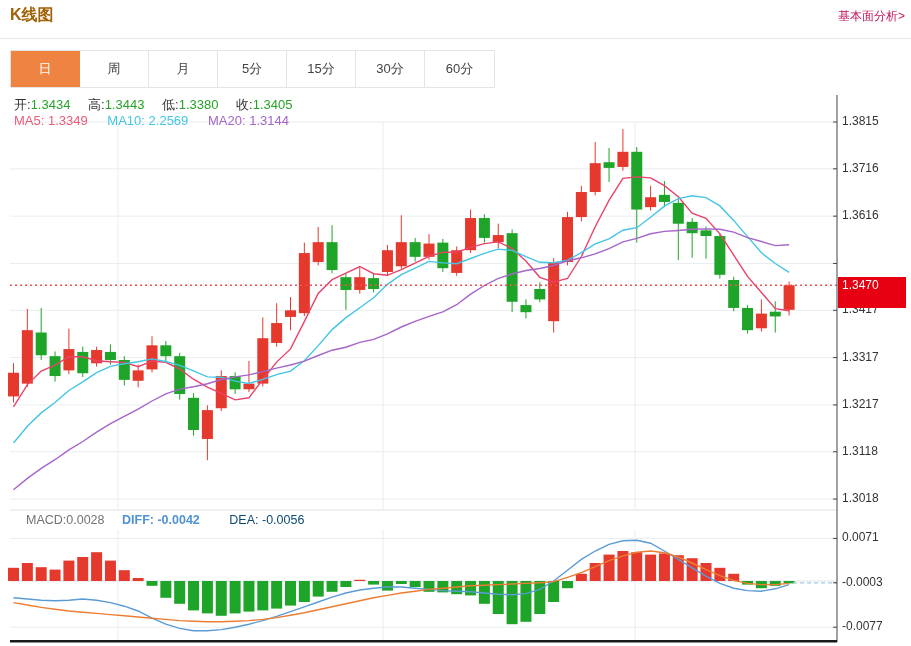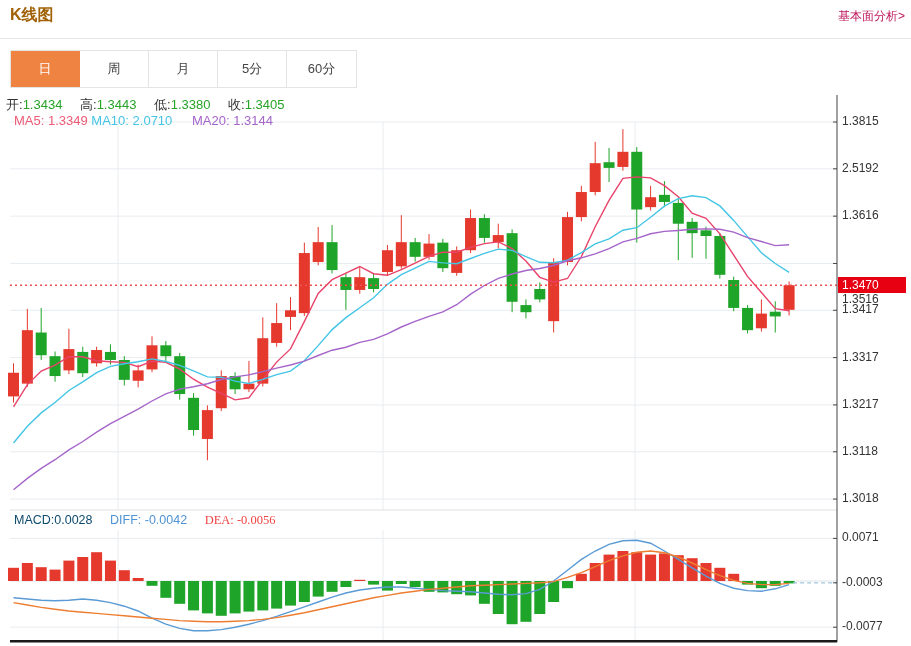--- a/index.html
+++ b/index.html
@@ -6,62 +6,64 @@
   .page{position:relative;width:911px;height:646px;background:#fff;overflow:hidden;
         font-family:"Liberation Sans","DejaVu Sans",sans-serif;}
   .page-title{position:absolute;left:10px;top:5px;font-size:16px;font-weight:bold;color:#a16207;}
   .fund-link{position:absolute;right:6px;top:8px;font-size:12px;color:#be185d;cursor:pointer;text-decoration:none;}
   .title-divider{position:absolute;left:0;top:38px;width:911px;height:1px;background:#e8e8e8;}
   .tabbar{position:absolute;left:10px;top:50px;height:38px;display:flex;border:1px solid #e4e4e4;box-sizing:border-box;}
   .tab{width:69px;height:36px;line-height:36px;text-align:center;font-size:13px;color:#444;
        background:#fff;border-right:1px solid #e4e4e4;cursor:pointer;box-sizing:border-box;}
   .tab:last-child{border-right:none;}
   .tab.active{background:#ef8341;color:#fff;border-right-color:#ef8341;}
-  .quote-row{position:absolute;left:6px;top:96px;font-size:13px;white-space:nowrap;z-index:5;}
+  .quote-row{position:absolute;left:14px;top:96px;font-size:13px;white-space:nowrap;z-index:5;}
   .quote-row .lab{color:#333;}
   .quote-row .val{color:#27a327;margin-right:14px;}
   .ma-row{position:absolute;left:14px;top:113px;font-size:13px;white-space:nowrap;z-index:5;}
-  .ma5{color:#ec5a76;}
+  .ma5{color:#ec5a76;margin-right:16px;}
   .ma10{color:#45c5e5;margin-right:16px;}
   .ma20{color:#a565c9;margin-top:29px;}
   .macd-row{position:absolute;left:14px;top:513px;font-size:12.5px;white-space:nowrap;z-index:5;}
-  .macd-v{color:#0c4a6e;margin-right:14px;}
-  .diff-v{color:#4f93d4;margin-right:14px;}
-  .dea-v{color:#ef4444;font-family:Liberation Serif, serif;}
+  .macd-v{color:#737373;margin-right:14px;margin-left:12px;}
+  .diff-v{color:#4f93d4;margin-right:26px;font-weight:bold;}
+  .dea-v{color:#0c4a6e;}
   .axis-label{position:absolute;left:842px;font-size:12px;color:#333;z-index:4;}
-  .price-badge{position:absolute;left:838px;top:277px;width:68px;height:16px;background:#e60012;
+  .price-badge{position:absolute;left:838px;top:277px;width:68px;height:31px;background:#e60012;
                color:#fff;font-size:12px;line-height:16px;padding-left:4px;box-sizing:border-box;z-index:6;}
   svg.chart{position:absolute;left:0;top:0;z-index:1;}
 </style>
 </head>
 <body>
 
 <div class="page">
   <div class="page-title">K线图</div>
   <a class="fund-link">基本面分析&gt;</a>
   <div class="title-divider"></div>
 
   <div class="tabbar" id="tabbar">
       <div class="tab active">日</div>
       <div class="tab">周</div>
       <div class="tab">月</div>
       <div class="tab">5分</div>
+      <div class="tab">15分</div>
+      <div class="tab">30分</div>
       <div class="tab">60分</div>
     </div>
 
   <div class="quote-row">
     <span class="lab">开:</span><span class="val">1.3434</span>
     <span class="lab">高:</span><span class="val">1.3443</span>
     <span class="lab">低:</span><span class="val">1.3380</span>
     <span class="lab">收:</span><span class="val">1.3405</span>
   </div>
 
   <div class="ma-row">
     <span class="ma5"><span>MA5:</span> <span>1.3349</span></span>
-    <span class="ma10"><span>MA10:</span> <span>2.0710</span></span>
+    <span class="ma10"><span>MA10:</span> <span>2.2569</span></span>
     <span class="ma20"><span>MA20:</span> <span>1.3144</span></span>
   </div>
 
   <div class="macd-row">
     <span class="macd-v"><span>MACD:</span><span>0.0028</span></span>
     <span class="diff-v"><span>DIFF:</span> <span>-0.0042</span></span>
     <span class="dea-v"><span>DEA:</span> <span>-0.0056</span></span>
   </div>
 
   <svg class="chart" id="chart-svg" width="911" height="646" viewBox="0 0 911 646">
@@ -273,21 +275,21 @@
       <line x1="833" y1="451.7506999999994" x2="837" y2="451.7506999999994" stroke="#444444" stroke-width="1"></line>
       <line x1="833" y1="499.06069999999943" x2="837" y2="499.06069999999943" stroke="#444444" stroke-width="1"></line>
       <line x1="833" y1="538.4" x2="837" y2="538.4" stroke="#444444" stroke-width="1"></line>
       <line x1="833" y1="582.8" x2="837" y2="582.8" stroke="#444444" stroke-width="1"></line>
       <line x1="833" y1="627.2" x2="837" y2="627.2" stroke="#444444" stroke-width="1"></line>
       <rect x="10" y="640" width="827" height="2.5" fill="#1a1a1a"></rect>
     </svg>
 
   <div id="axis-labels">
       <div class="axis-label" style="top: 114px;">1.3815</div>
-      <div class="axis-label" style="top: 161px;">2.5192</div>
+      <div class="axis-label" style="top: 161px;">1.3716</div>
       <div class="axis-label" style="top: 208px;">1.3616</div>
       <div class="axis-label" style="top: 260px; margin-top: 32px;">1.3516</div>
       <div class="axis-label" style="top: 302px;">1.3417</div>
       <div class="axis-label" style="top: 350px; text-align: right;">1.3317</div>
       <div class="axis-label" style="top: 397px;">1.3217</div>
       <div class="axis-label" style="top: 444px;">1.3118</div>
       <div class="axis-label" style="top: 491px;">1.3018</div>
       <div class="axis-label" style="top: 530px;">0.0071</div>
       <div class="axis-label" style="top: 575px;">-0.0003</div>
       <div class="axis-label" style="top: 619px;">-0.0077</div>

